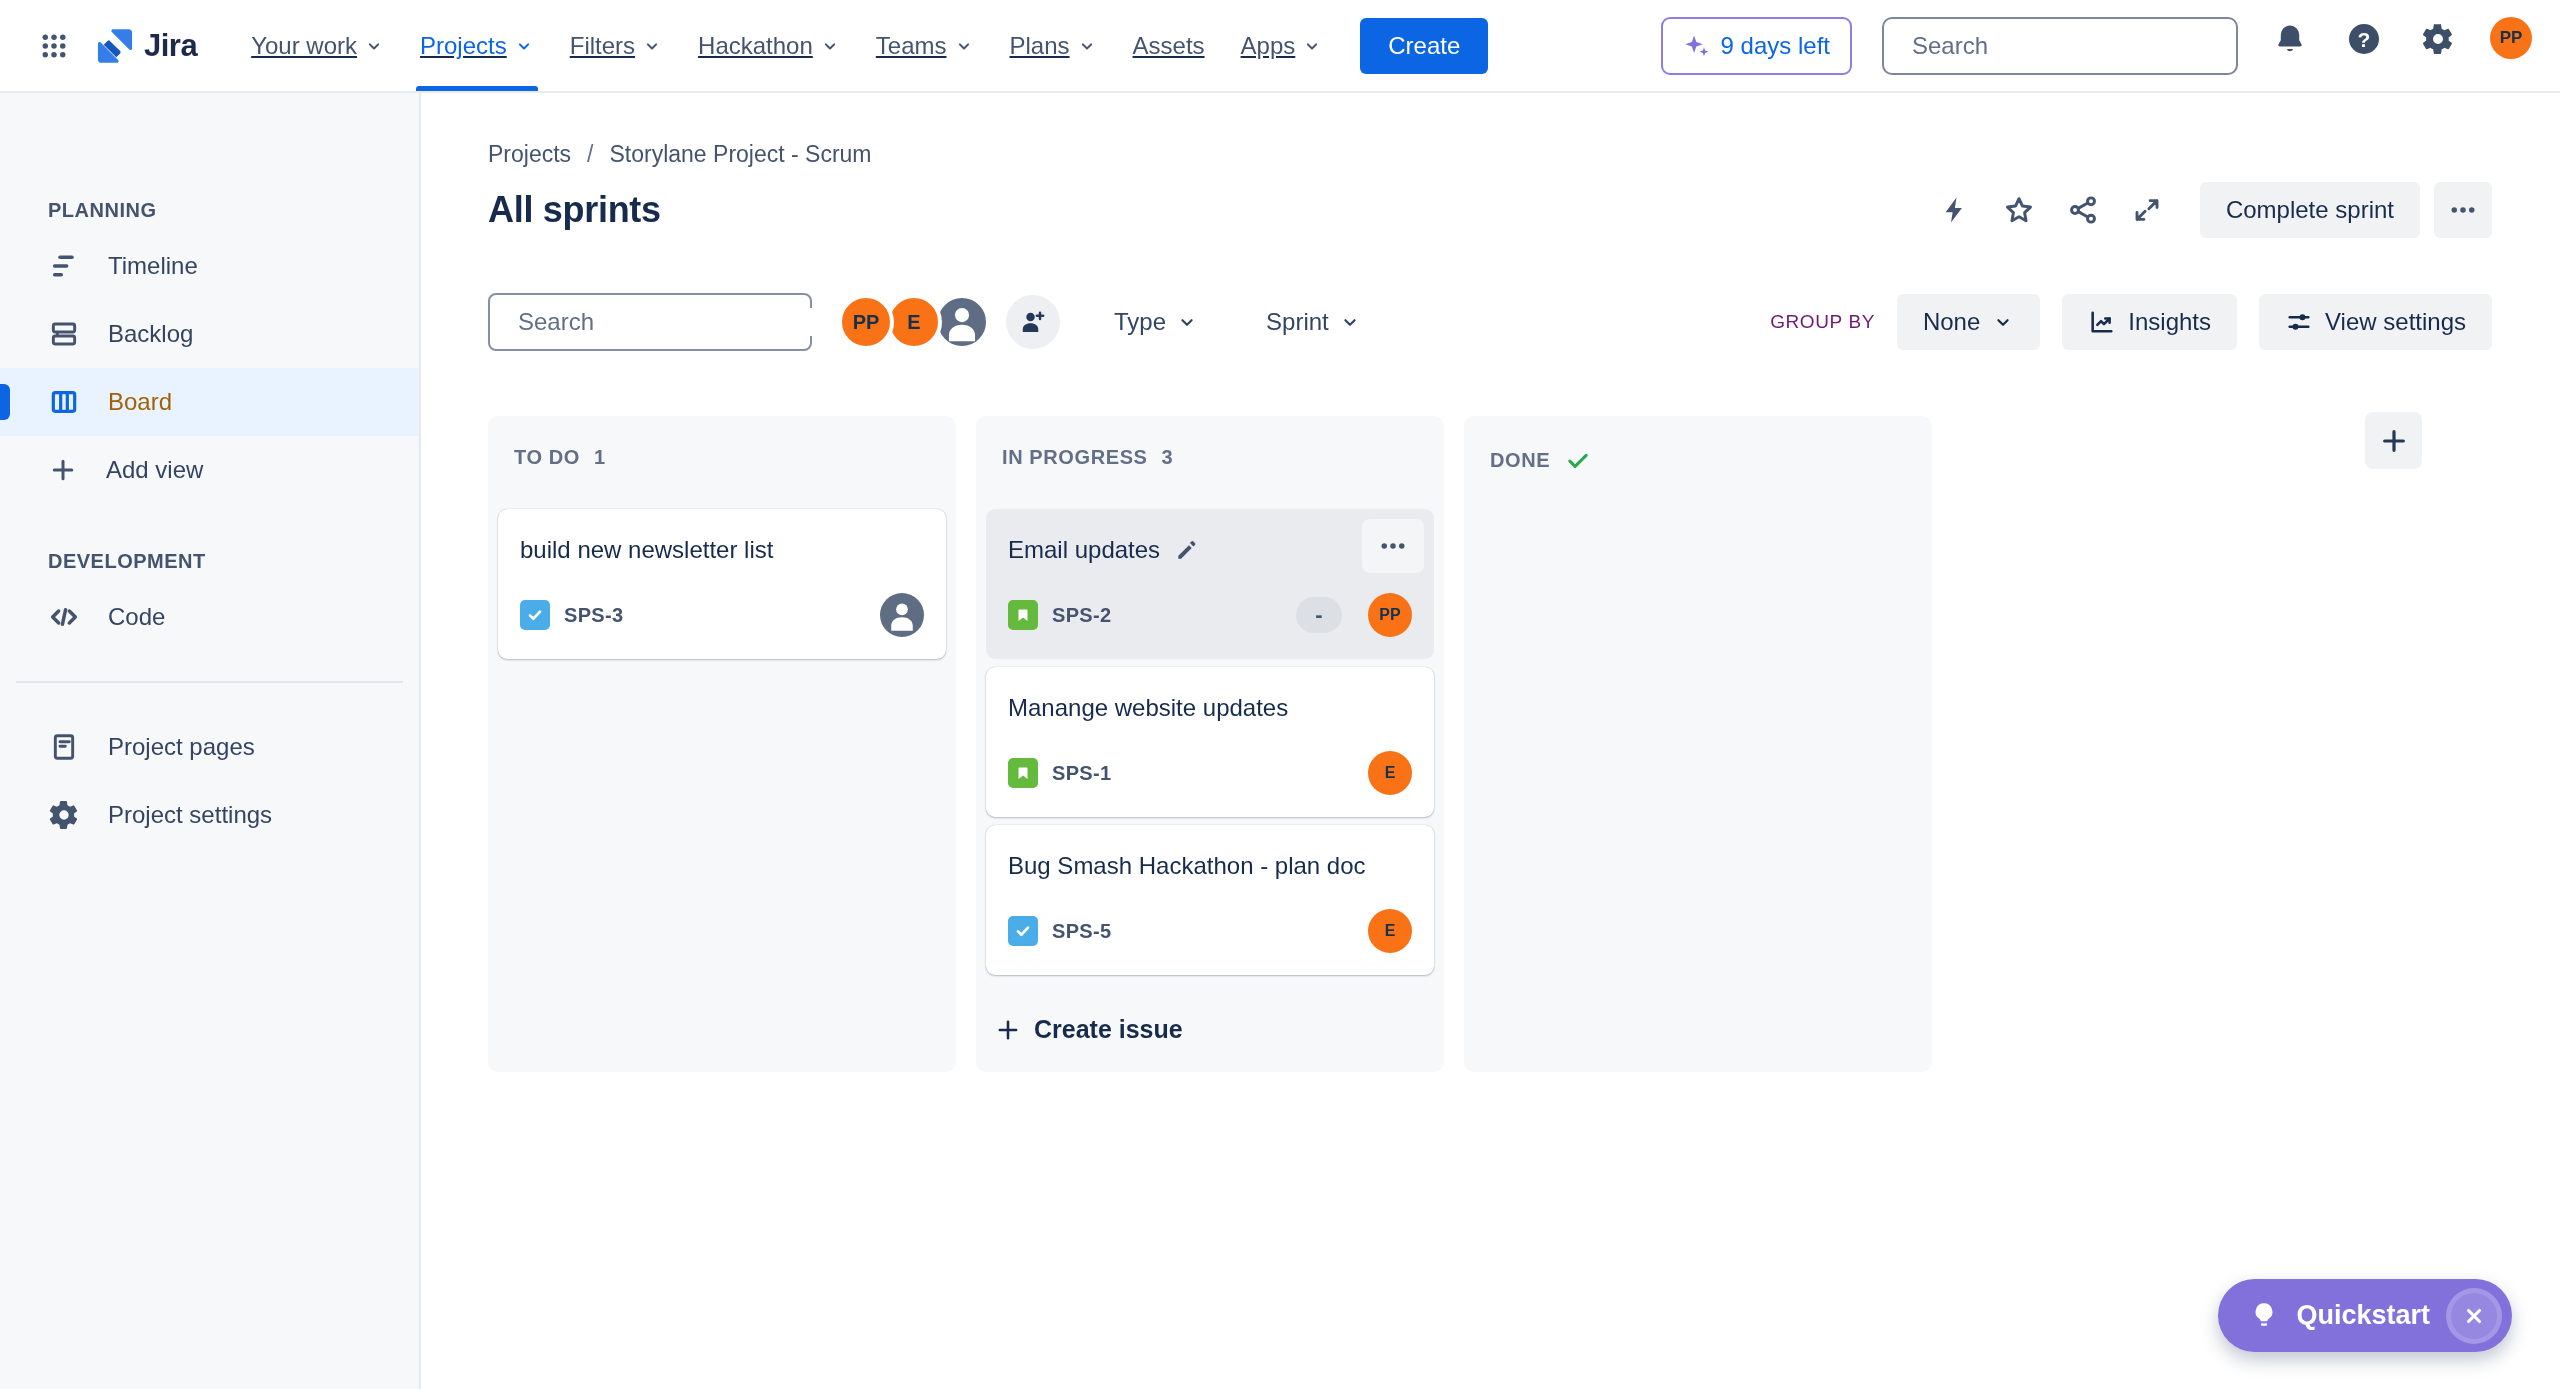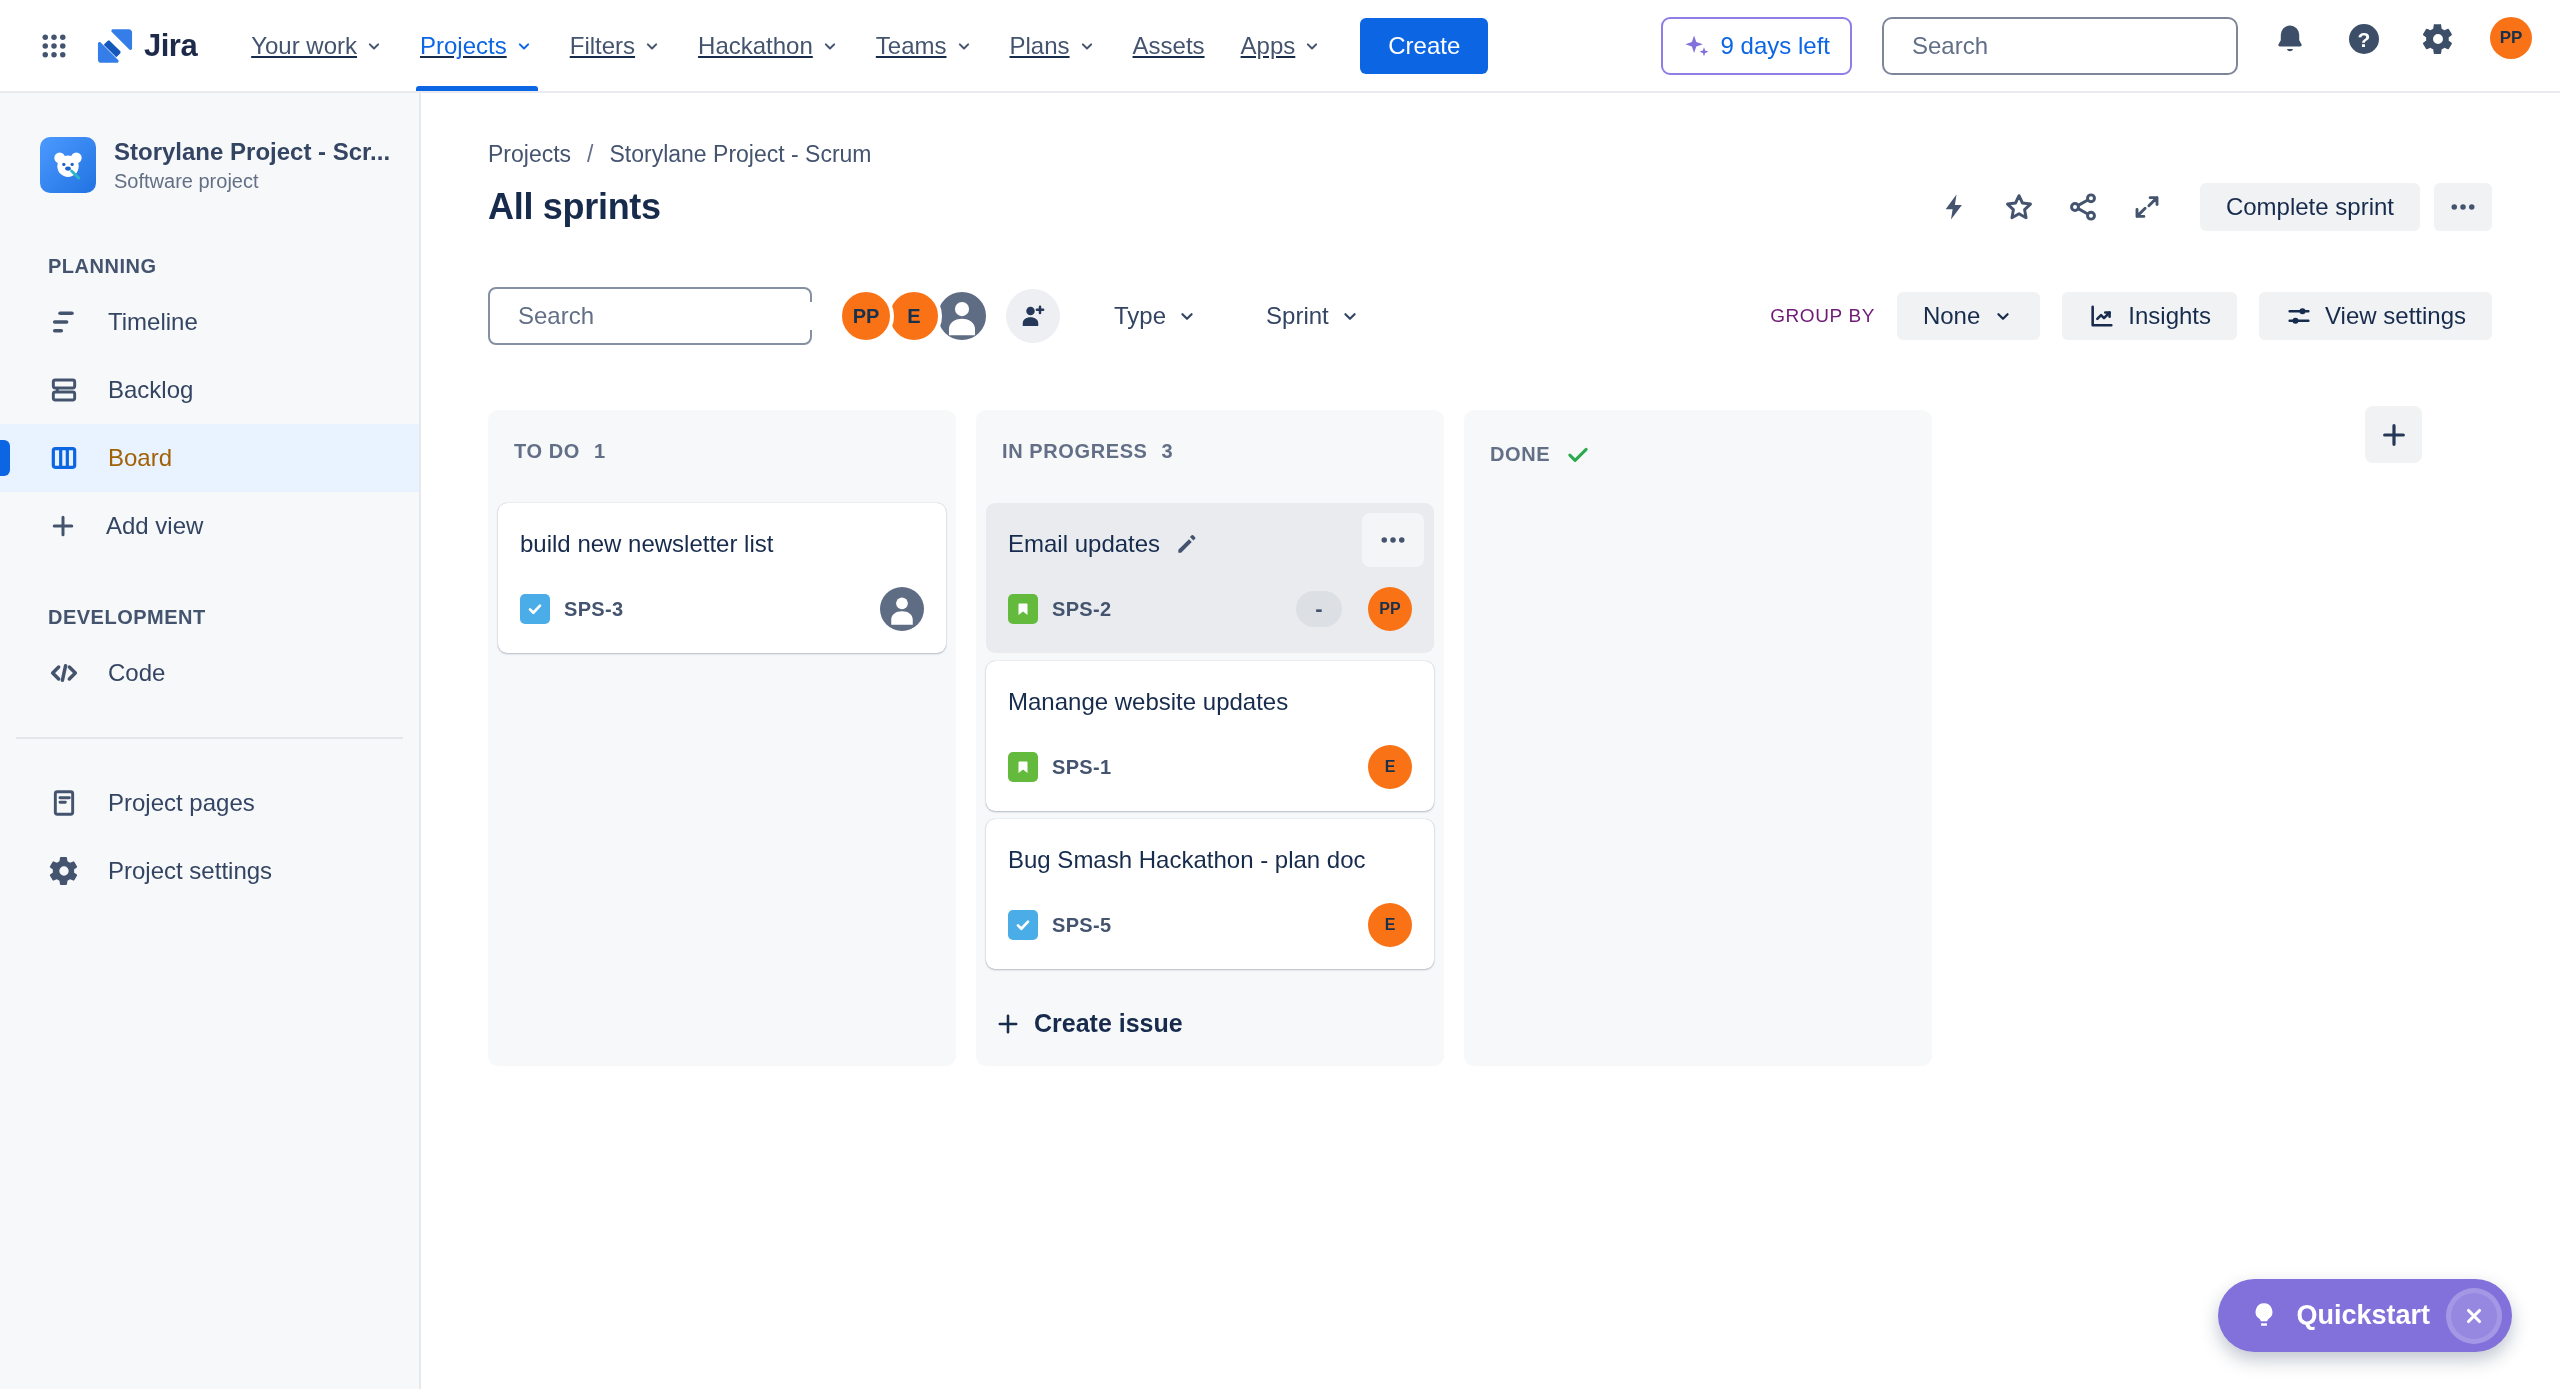--- a/index.html
+++ b/index.html
@@ -97,21 +97,21 @@
   .breadcrumb { display:flex; align-items:center; gap:16px; margin-top:48px; font-size:23px; color:#44546F; }
   .breadcrumb a { color:#44546F; text-decoration:none; cursor:pointer; }
   .crumb-sep { color:#626F86; }
 
   .title-row { display:flex; align-items:center; margin-top:14px; }
   .page-title { font-size:36px; font-weight:700; color:#172B4D; letter-spacing:-0.3px; }
   .title-actions { margin-left:auto; display:flex; align-items:center; gap:14px; }
   .ghost-ic { width:50px; height:50px; display:flex; align-items:center; justify-content:center;
     color:#44546F; background:transparent; border:none; cursor:pointer; border-radius:6px; }
   .btn-subtle {
-    height:48px; padding:0 26px; background:#F1F2F4; border:none; border-radius:6px;
+    height:56px; padding:0 26px; background:#F1F2F4; border:none; border-radius:6px;
     font-size:24px; font-weight:500; color:#172B4D; cursor:pointer; font-family:inherit;
     display:flex; align-items:center; gap:12px;
   }
   .btn-subtle.sq { width:58px; padding:0; justify-content:center; color:#44546F; }
   .complete-btn { margin-left:14px; }
 
   
   .toolbar { display:flex; align-items:center; margin-top:54px; height:60px; }
   .board-search {
     display:flex; align-items:center; gap:12px; width:324px; height:58px;
@@ -309,37 +309,20 @@
           <path d="M19.5 13.1c.1-.4.1-.7.1-1.1s0-.7-.1-1.1l2.1-1.6a.6.6 0 0 0 .1-.8l-2-3.4a.6.6 0 0 0-.7-.3l-2.5 1a7.6 7.6 0 0 0-1.9-1.1L14.2 2a.6.6 0 0 0-.6-.5h-4a.6.6 0 0 0-.6.5l-.4 2.7c-.7.3-1.3.6-1.9 1.1l-2.5-1a.6.6 0 0 0-.7.3l-2 3.4a.6.6 0 0 0 .1.8l2.1 1.6c-.1.4-.1.7-.1 1.1s0 .7.1 1.1l-2.1 1.6a.6.6 0 0 0-.1.8l2 3.4c.1.3.4.4.7.3l2.5-1c.6.5 1.2.8 1.9 1.1l.4 2.7c0 .3.3.5.6.5h4c.3 0 .5-.2.6-.5l.4-2.7c.7-.3 1.3-.6 1.9-1.1l2.5 1c.3.1.6 0 .7-.3l2-3.4a.6.6 0 0 0-.1-.8l-2.1-1.6zM12 15.5a3.5 3.5 0 1 1 0-7 3.5 3.5 0 0 1 0 7z"></path>
         </svg>
     </button>
     <div class="avatar nav-avatar">PP</div>
   </div>
 </header>
 
 <div class="shell">
 
   <aside class="sidebar">
-    <div class="project-card">
-      <div class="project-icon">
-        <svg width="38" height="38" viewBox="0 0 32 32">
-            <circle cx="9" cy="10" r="4.5" fill="#fff"></circle>
-            <circle cx="23" cy="10" r="4.5" fill="#fff"></circle>
-            <circle cx="16" cy="17" r="9" fill="#fff"></circle>
-            <circle cx="12.5" cy="15.5" r="1.4" fill="#1D63CE"></circle>
-            <circle cx="19.5" cy="15.5" r="1.4" fill="#1D63CE"></circle>
-            <ellipse cx="16" cy="19" rx="2.4" ry="1.8" fill="#1D63CE"></ellipse>
-            <path d="M19 21l6 6" stroke="#2AB8C6" stroke-width="2.4" stroke-linecap="round"></path>
-          </svg>
-      </div>
-      <div class="project-meta">
-        <div class="project-name">Storylane Project - Scr...</div>
-        <div class="project-type">Software project</div>
-      </div>
-    </div>
 
     <div class="side-section-title">PLANNING</div>
 
     <button class="side-item">
       <span class="s-ic">
         <svg width="32" height="32" viewBox="0 0 24 24" fill="none" stroke="currentColor" stroke-width="2.6" stroke-linecap="round">
             <path d="M9 5.5h9"></path>
             <path d="M5 12h9"></path>
             <path d="M5 18.5h5"></path>
             <path d="M9 5.5a2 2 0 1 0 0 .01M14 12a2 2 0 1 0 0 .01M10 18.5a2 2 0 1 0 0 .01" stroke-width="0"></path>

